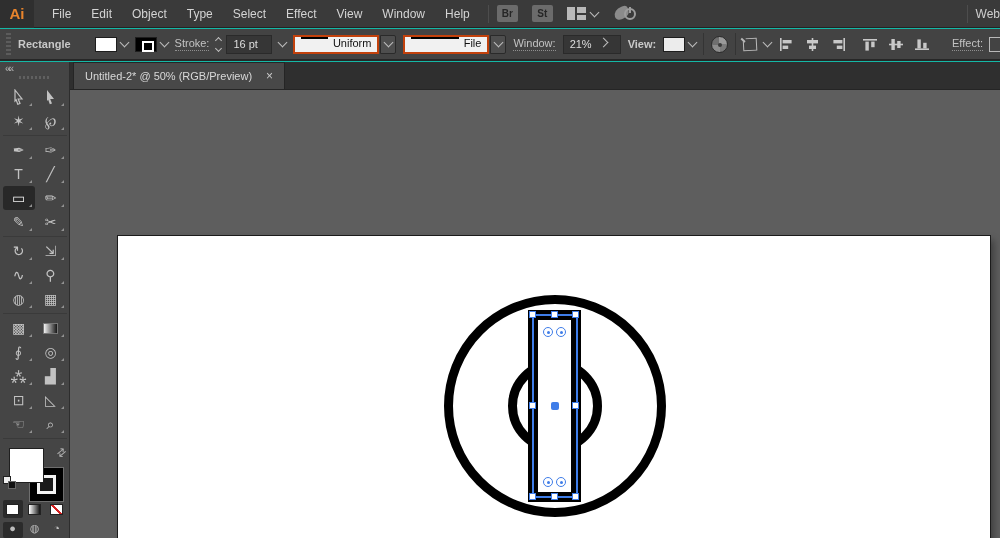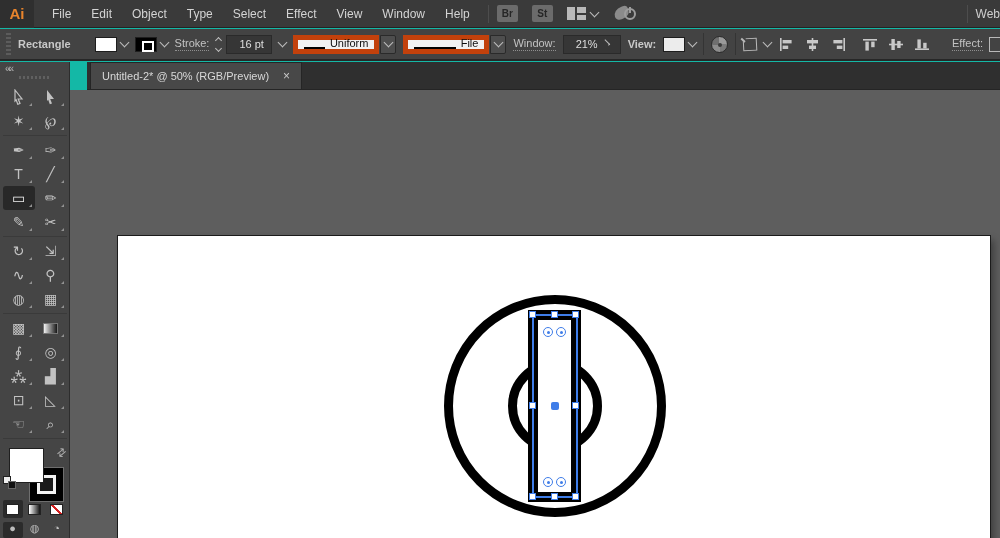--- a/index.html
+++ b/index.html
@@ -40,27 +40,27 @@
   .grip-v { width:5px; height:22px;
     background:repeating-linear-gradient(0deg,#5c5c5c 0 2px,transparent 2px 4px); }
   .cb-label { color:#c9c9c9;font-weight:bold; }
   .cb-link { color:#c3c3c3; border-bottom:1px dotted #8f8f8f; padding-bottom:1px; }
   .swatch-ctl { display:flex; align-items:center; gap:4px; }
   .fill-swatch { width:22px; height:15px; background:#fff; border:1px solid #1e1e1e; }
   .stroke-swatch { width:22px; height:15px; background:#000; border:1px solid #1e1e1e; position:relative; }
   .stroke-swatch::after { content:""; position:absolute; left:6px; top:3px; width:8px; height:7px; border:2px solid #fff; }
   .style-swatch { width:22px; height:15px; background:#ececec; border:1px solid #1e1e1e; }
   .field { background:#363636; border:1px solid #2a2a2a; height:19px; display:flex;
-    align-items:center; padding:0 12px; color:#dedede; }
+    align-items:center; padding:0 6px; color:#dedede; }
   .stepper { display:flex; flex-direction:column; gap:3px; margin-right:-2px; }
   .stepper .chev { width:5px; height:5px; margin:0; }
   .chev-up { transform:rotate(-135deg); }
   .chev-right { transform:rotate(-45deg); }
-  .profile { display:flex; align-items:flex-end; gap:5px; width:86px; height:19px;
-    background:#f1f1f1; border:5px solid #c2410c; padding:0 6px; }
+  .profile { display:flex; align-items:flex-start; gap:5px; width:86px; height:19px;
+    background:#f1f1f1; border:2px solid #c2410c; padding:0 6px; }
   .profile .pline { flex:1; height:2px; background:#000; }
   .profile .plabel { color:#101010; font-size:11px; }
   .profile-chev { width:16px; height:19px; background:#4e4e4e; border:1px solid #2a2a2a;
     border-radius:0 2px 2px 0; display:flex; align-items:center; justify-content:center; margin-left:-6px; }
   .opacity-field { gap:8px; }
   .cb-sep { width:1px; height:22px; background:#343434; }
   .wheel { width:17px; height:17px; border-radius:50%; border:1px solid #2c2c2c;
     background:conic-gradient(#9a9a9a 0 90deg,#7a7a7a 0 180deg,#8d8d8d 0 270deg,#6f6f6f 0); position:relative; }
   .wheel::after { content:""; position:absolute; left:6px; top:6px; width:4px; height:4px; background:#3a3a3a; border-radius:50%; }
   .page-icon { width:14px; height:13px; border:1.5px solid #b9b9b9; position:relative; transform:rotate(-3deg); }
@@ -106,21 +106,21 @@
   .cgn .c-grad  { width:13px; height:11px; background:linear-gradient(90deg,#fff,#111); border:1px solid #222; }
   .cgn .c-none  { width:13px; height:11px; border:1px solid #222;
     background:linear-gradient(45deg,#fff 42%,#d42020 42%,#d42020 58%,#fff 58%); }
   .modes-row { display:flex; gap:2px; margin-top:4px; }
   .mode { width:20px; height:16px; display:flex; align-items:flex-start; justify-content:center;
     color:#bdbdbd; font-size:11px; border-radius:2px; }
   .mode.active { background:#2b2b2b; }
   
   .docarea { flex:1; display:flex; flex-direction:column; min-width:0; }
   .tabbar { height:28px; background:#2f2f2f; border-bottom:1px solid #252525;
-    display:flex; align-items:flex-end;margin-left:17px; }
+    display:flex; align-items:flex-end; }
   .tab { height:27px; margin-left:3px; background:#484848; border:1px solid #252525; border-bottom:none;
     color:#d8d8d8; font-size:11px; display:flex; align-items:center; gap:14px; padding:0 11px; }
   .tab-close { color:#c9c9c9; font-size:12px; line-height:1; }
   .canvas { flex:1; position:relative; background:#5e5e5e; overflow:hidden; }
   .artboard { position:absolute; left:48px; top:146px; width:872px; height:310px; background:#ffffff;
     box-shadow:0 0 0 1px #1b1b1b, 4px 4px 7px rgba(0,0,0,.35); }
   .shape { position:absolute; }
   .circle-outer { left:326px; top:59px; width:222px; height:222px; border:9px solid #000; border-radius:50%; }
   .circle-inner { left:390px; top:123px; width:94px; height:94px; border:9px solid #000; border-radius:50%; }
   .black-rect { left:410px; top:74px; width:53px; height:192px; border:10px solid #000; background:#fff; }

